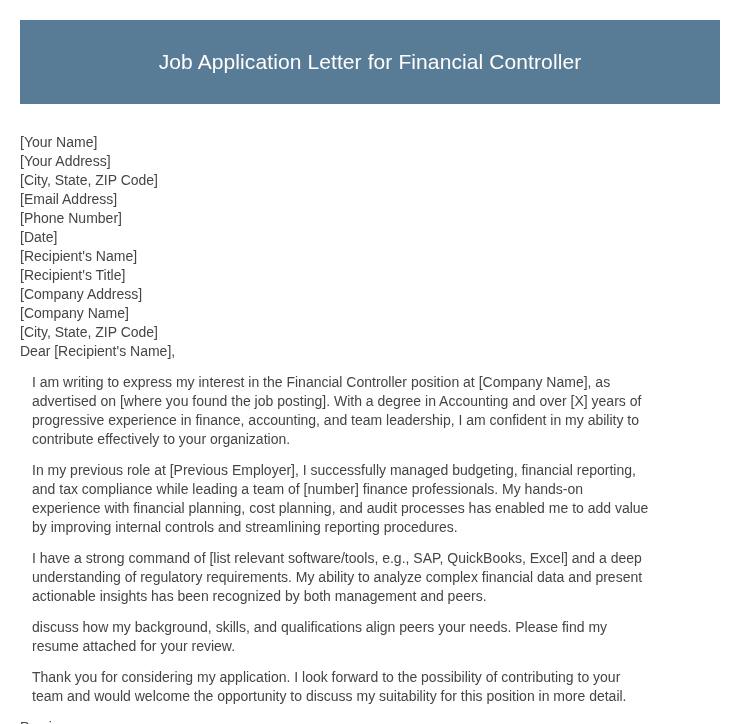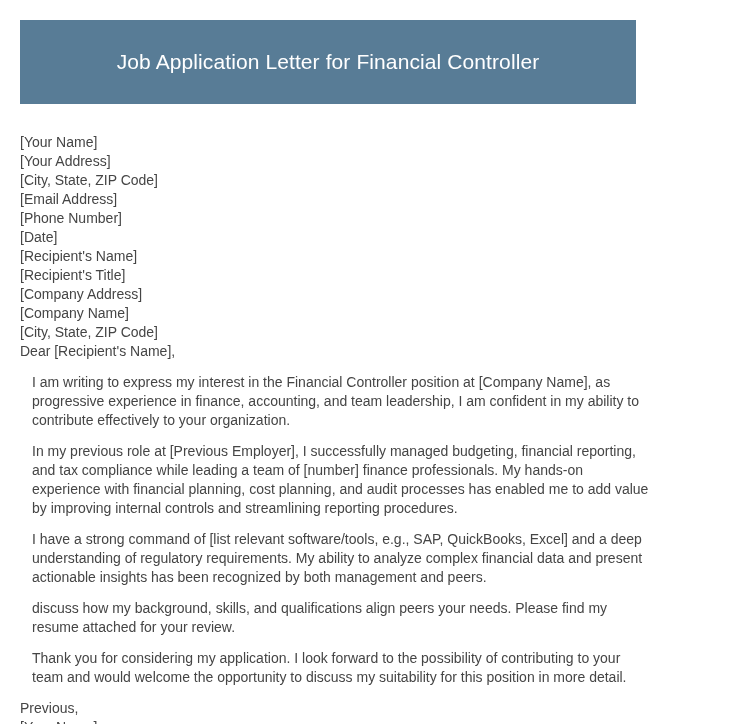--- a/index.html
+++ b/index.html
@@ -12,21 +12,21 @@
       height: 724px;
       position: relative;
       overflow: hidden;
       font-family: "Liberation Sans", "DejaVu Sans", sans-serif;
       color: #454545;
     }
     .header {
       position: absolute;
       left: 20px;
       top: 20px;
-      width: 616px;
+      width: 700px;
       height: 84px;
       background: #587c96;
       display: flex;
       align-items: center;
       justify-content: center;
     }
     .header h1 {
       margin: 0;
       font-weight: normal;
       font-size: 21px;
@@ -68,20 +68,21 @@
     <div class="line">[Recipient's Name]</div>
     <div class="line">[Recipient's Title]</div>
     <div class="line">[Company Address]</div>
     <div class="line">[Company Name]</div>
     <div class="line">[City, State, ZIP Code]</div>
   </div>
   <div class="line">Dear [Recipient's Name],</div>
 
   <p>
     <span class="line" style="display:block">I am writing to express my interest in the Financial Controller position at [Company Name], as</span>
+    <span class="line" style="display:block">advertised on [where you found the job posting]. With a degree in Accounting and over [X] years of</span>
     <span class="line" style="display:block">progressive experience in finance, accounting, and team leadership, I am confident in my ability to</span>
     <span class="line" style="display:block">contribute effectively to your organization.</span>
   </p>
   <p>
     <span class="line" style="display:block">In my previous role at [Previous Employer], I successfully managed budgeting, financial reporting,</span>
     <span class="line" style="display:block">and tax compliance while leading a team of [number] finance professionals. My hands-on</span>
     <span class="line" style="display:block">experience with financial planning, cost planning, and audit processes has enabled me to add value</span>
     <span class="line" style="display:block">by improving internal controls and streamlining reporting procedures.</span>
   </p>
   <p>

